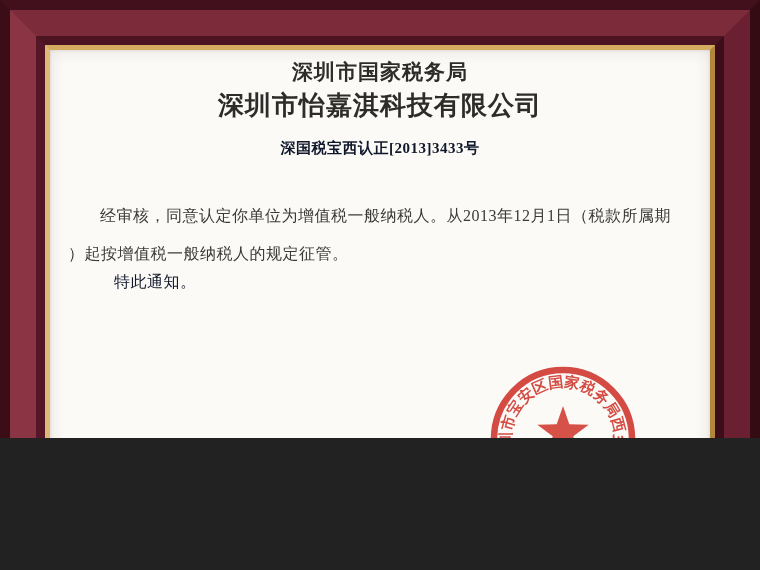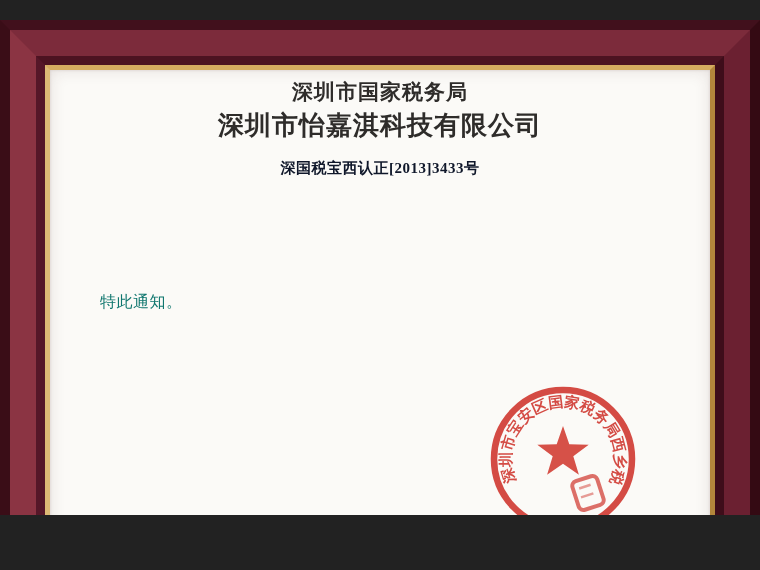--- a/index.html
+++ b/index.html
@@ -1,17 +1,17 @@
 <!DOCTYPE html>
 <html><head>
 <meta charset="utf-8">
 <style>
   html,body{margin:0;padding:0;background:#222;}
-  .stage{width:760px;height:495px;position:relative;overflow:hidden;
-         font-family:"Liberation Serif","DejaVu Serif",serif;margin-top:20px;}
+  .stage{width:760px;height:438px;position:relative;overflow:hidden;
+         font-family:"Liberation Serif","DejaVu Serif",serif;}
   
   .frame-a{box-sizing:border-box;width:760px;height:570px;
            border:10px solid;
            border-color:#41101c #340a13 #2b080f #3a0d17;}
   .frame-b{box-sizing:border-box;width:100%;height:100%;
            border:26px solid;
            border-color:#7c2b3b #6b2031 #5d1a28 #8b3443;}
   .frame-c{box-sizing:border-box;width:100%;height:100%;
            border:9px solid;
            border-color:#4c1321 #3e0d1a #360b16 #551728;}
@@ -29,22 +29,22 @@
   .t2{position:absolute;top:38px;left:0;width:100%;text-align:center;
       font-family:"Liberation Sans","DejaVu Sans",sans-serif;
       font-weight:bold;font-size:26px;color:#2e2c2a;letter-spacing:1px;}
   .docno{position:absolute;top:89px;left:0;width:100%;text-align:center;
       font-weight:700;font-size:15px;color:#0f172a;letter-spacing:.5px;}
   .addr{position:absolute;top:119px;left:18px;right:18px;
       font-size:16px;color:#3b3a38;letter-spacing:.5px;}
   .bodytext{position:absolute;top:147px;left:18px;right:16px;
       font-size:16px;line-height:38px;color:#3b3a38;letter-spacing:.5px;}
   .bodytext .line1{text-indent:2em;}
-  .closing{position:absolute;top:222px;left:18px;text-indent:2em;
-      font-size:16px;color:#0f766e;letter-spacing:.5px;}
+  .closing{position:absolute;top:222px;left:32px;text-indent:2em;
+      font-size:16px;color:#0f172a;letter-spacing:.5px;}
   
   .seal{position:absolute;left:428px;top:304px;width:170px;height:170px;
         z-index:1;opacity:.88;}
   .seal text{font-family:"Liberation Sans","DejaVu Sans",sans-serif;
         font-weight:bold;font-size:15px;fill:#cf342c;letter-spacing:0px;}
   .date{position:absolute;left:444px;top:400px;z-index:2;
         font-family:"Liberation Sans","DejaVu Sans",sans-serif;
         font-weight:bold;font-size:19px;color:#454240;letter-spacing:1px;
         opacity:.92;}
 </style>
@@ -58,20 +58,24 @@
         <div class="frame-gold">
           <div class="paper">
 
             <div class="t1">深圳市国家税务局</div>
 
             <div class="t2">深圳市怡嘉淇科技有限公司</div>
 
             <div class="docno">深国税宝西认正[2013]3433号</div>
 
 
+            <div class="bodytext">
+              <div class="line1">经审核，同意认定你单位为增值税一般纳税人。从2013年12月1日（税款所属期</div>
+              <div class="line2">）起按增值税一般纳税人的规定征管。</div>
+            </div>
 
             <div class="closing">特此通知。</div>
 
             <svg class="seal" viewBox="0 0 170 170" xmlns="http://www.w3.org/2000/svg">
               <defs>
                 <path id="sealArc" d="M 37.9,107 A 52,52 0 1 1 132.1,107" fill="none"></path>
               </defs>
               <circle cx="85" cy="85" r="69" fill="none" stroke="#cf342c" stroke-width="6.5"></circle>
               <polygon fill="#d23a30" points="85,52 91.3,70.3 110.7,70.7 95.3,82.3 100.9,100.8 85,89.8 69.1,100.8 74.7,82.3 59.3,70.7 78.7,70.3"></polygon>
               <rect x="97" y="104" width="26" height="30" rx="5" fill="none" stroke="#cf342c" stroke-width="4" transform="rotate(-18 110 119)" opacity="0.8"></rect>

